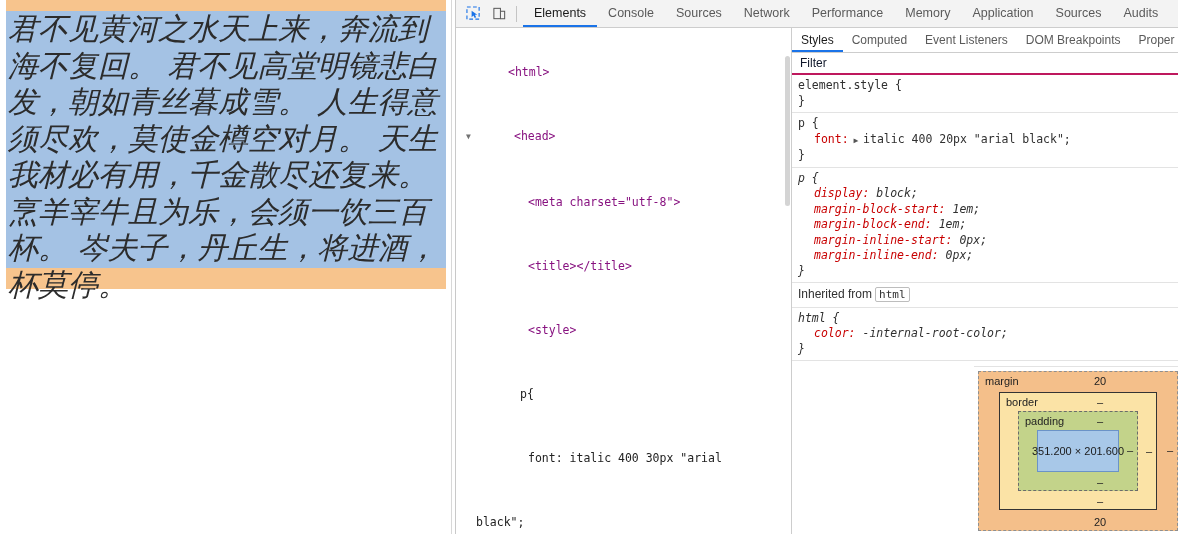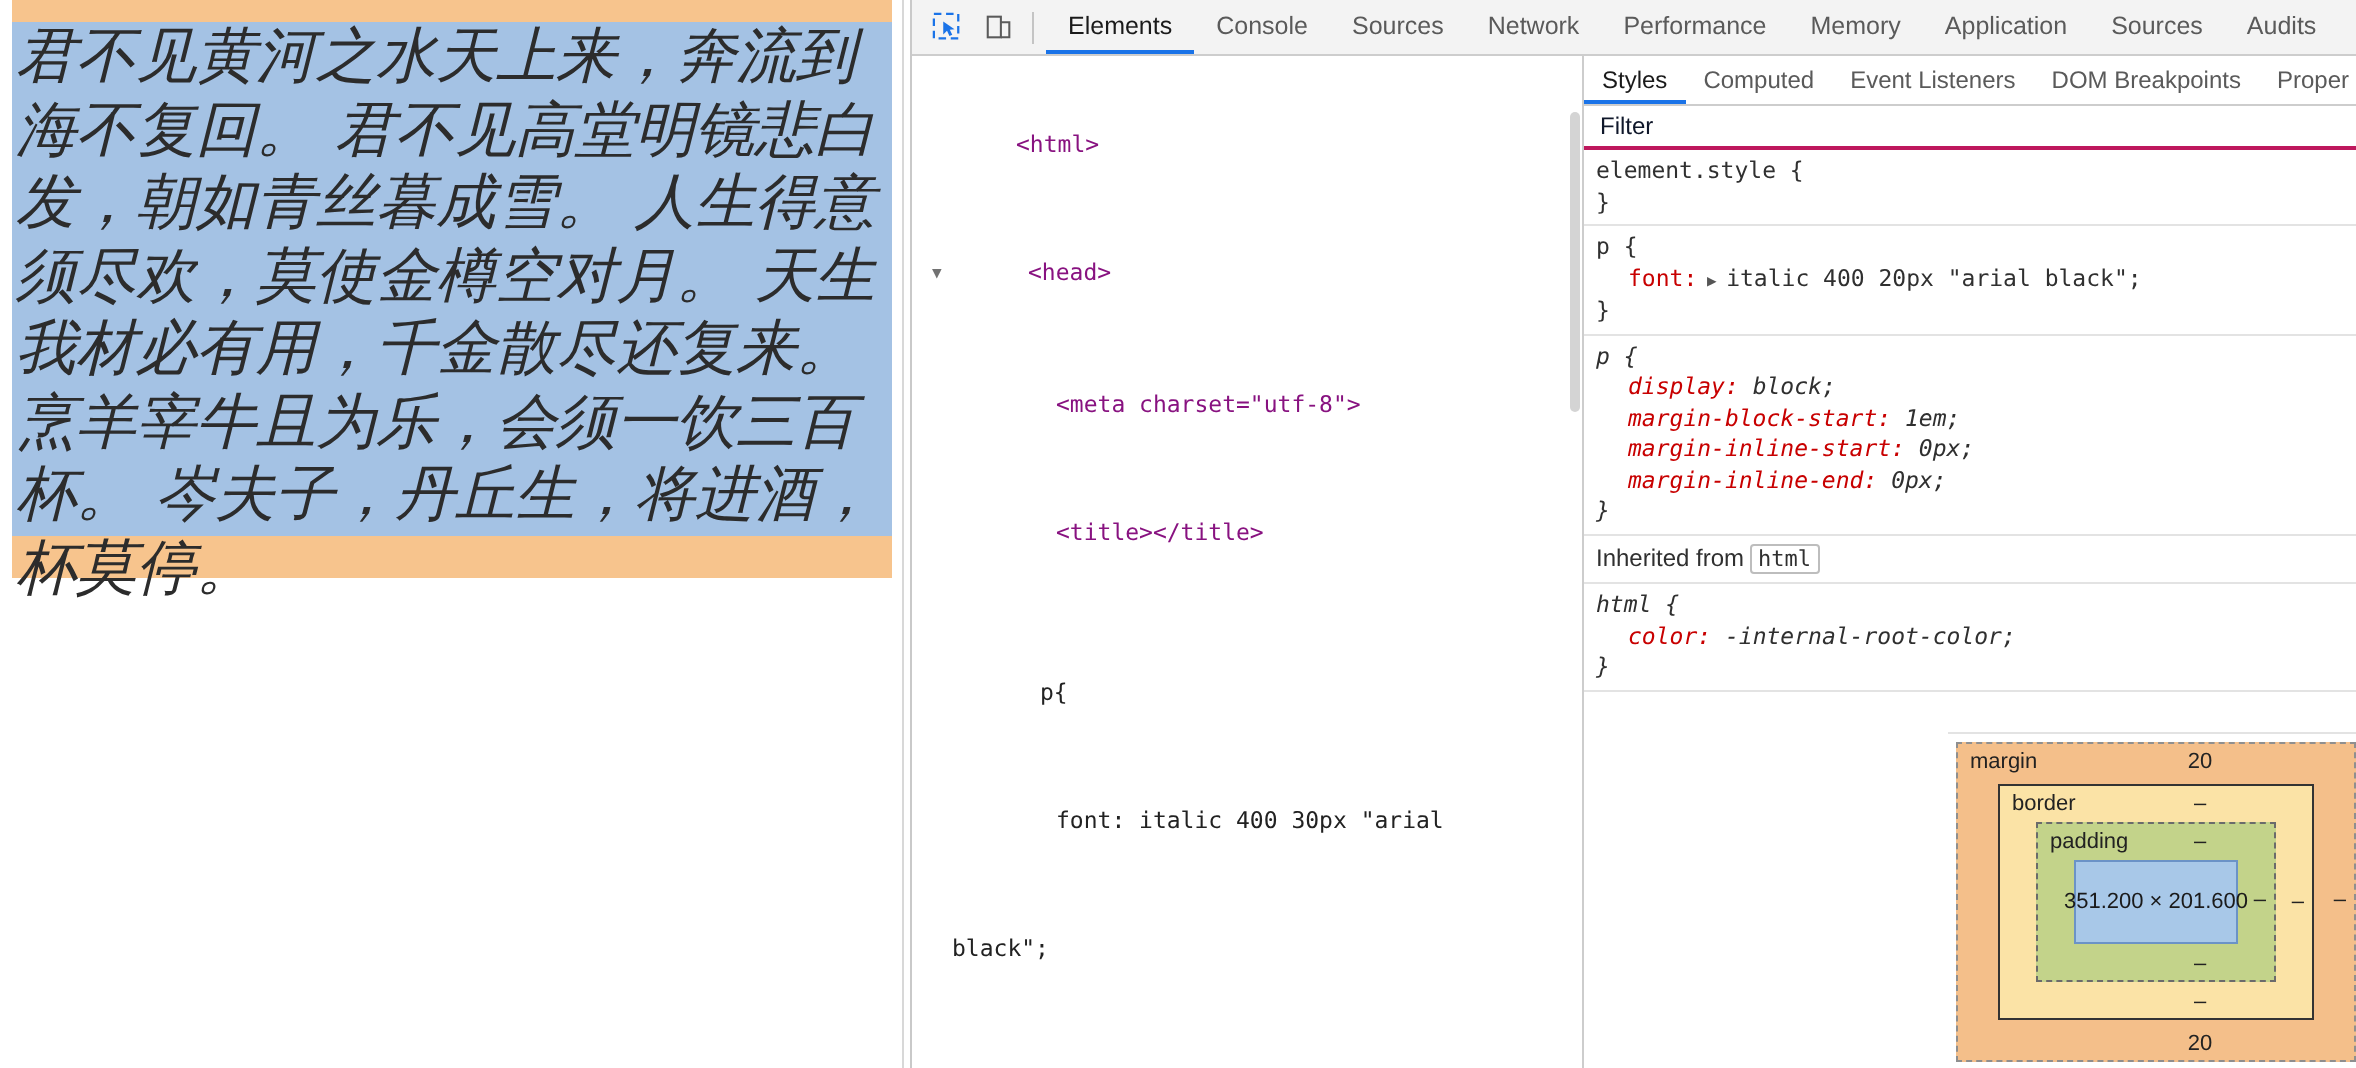--- a/index.html
+++ b/index.html
@@ -306,20 +306,21 @@
       <div id="dom-pane">
         <div id="dom-tree">
           <div class="dom-line"><span style="padding-left:8px"></span><span class="tag">&lt;html&gt;</span></div>
 
           <div class="dom-line"><span style="padding-left:6px"></span><span class="tri">▼</span><span class="tag">&lt;head&gt;</span></div>
 
           <div class="dom-line"><span style="padding-left:28px"></span><span class="tag">&lt;meta charset="utf-8"&gt;</span></div>
 
           <div class="dom-line"><span style="padding-left:28px"></span><span class="tag">&lt;title&gt;&lt;/title&gt;</span></div>
 
+          <div class="dom-line"><span style="padding-left:28px"></span><span class="tag">&lt;style&gt;</span></div>
 
           <div class="dom-line"><span style="padding-left:60px"></span><span class="txt">p{</span></div>
 
           <div class="dom-line"><span style="padding-left:68px"></span><span class="txt">font: italic 400 30px "arial</span></div>
 
           <div class="dom-line"><span style="padding-left:16px"></span><span class="txt">black";</span></div>
 
           
 
           
@@ -377,20 +378,21 @@
             <span class="indent">
               <span class="prop">font:</span><span class="arrow-r"> ▶ </span><span class="val">italic 400 20px "arial black";</span>
             </span>
             <span class="sel-text">}</span>
           </div>
 
           <div class="rule ua">
             <span class="sel-text">p {</span><br>
             <span class="indent"><span class="prop">display:</span> <span class="val">block;</span></span>
             <span class="indent"><span class="prop">margin-block-start:</span> <span class="val">1em;</span></span>
+            <span class="indent"><span class="prop">margin-block-end:</span> <span class="val">1em;</span></span>
             <span class="indent"><span class="prop">margin-inline-start:</span> <span class="val">0px;</span></span>
             <span class="indent"><span class="prop">margin-inline-end:</span> <span class="val">0px;</span></span>
             <span class="sel-text">}</span>
           </div>
 
           <div class="inherit-row">
             <span>Inherited from</span><span class="inherit-chip">html</span>
           </div>
 
           <div class="rule ua">

